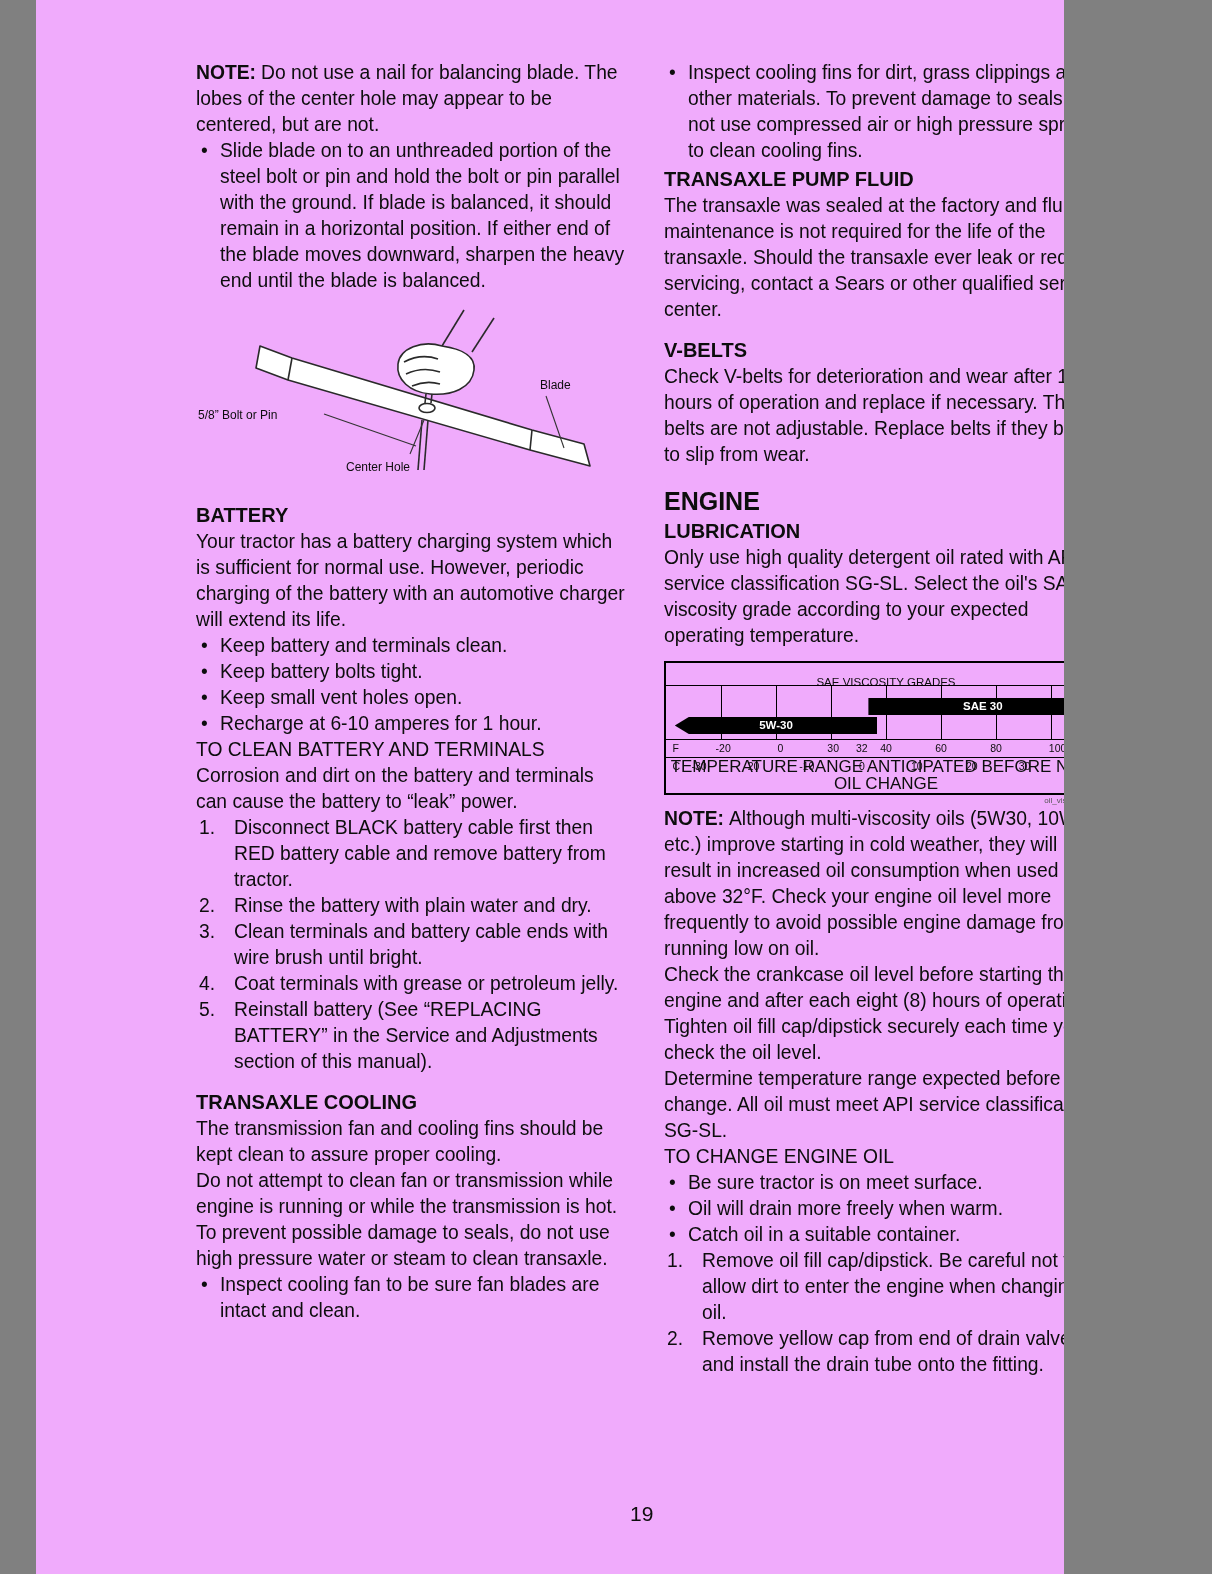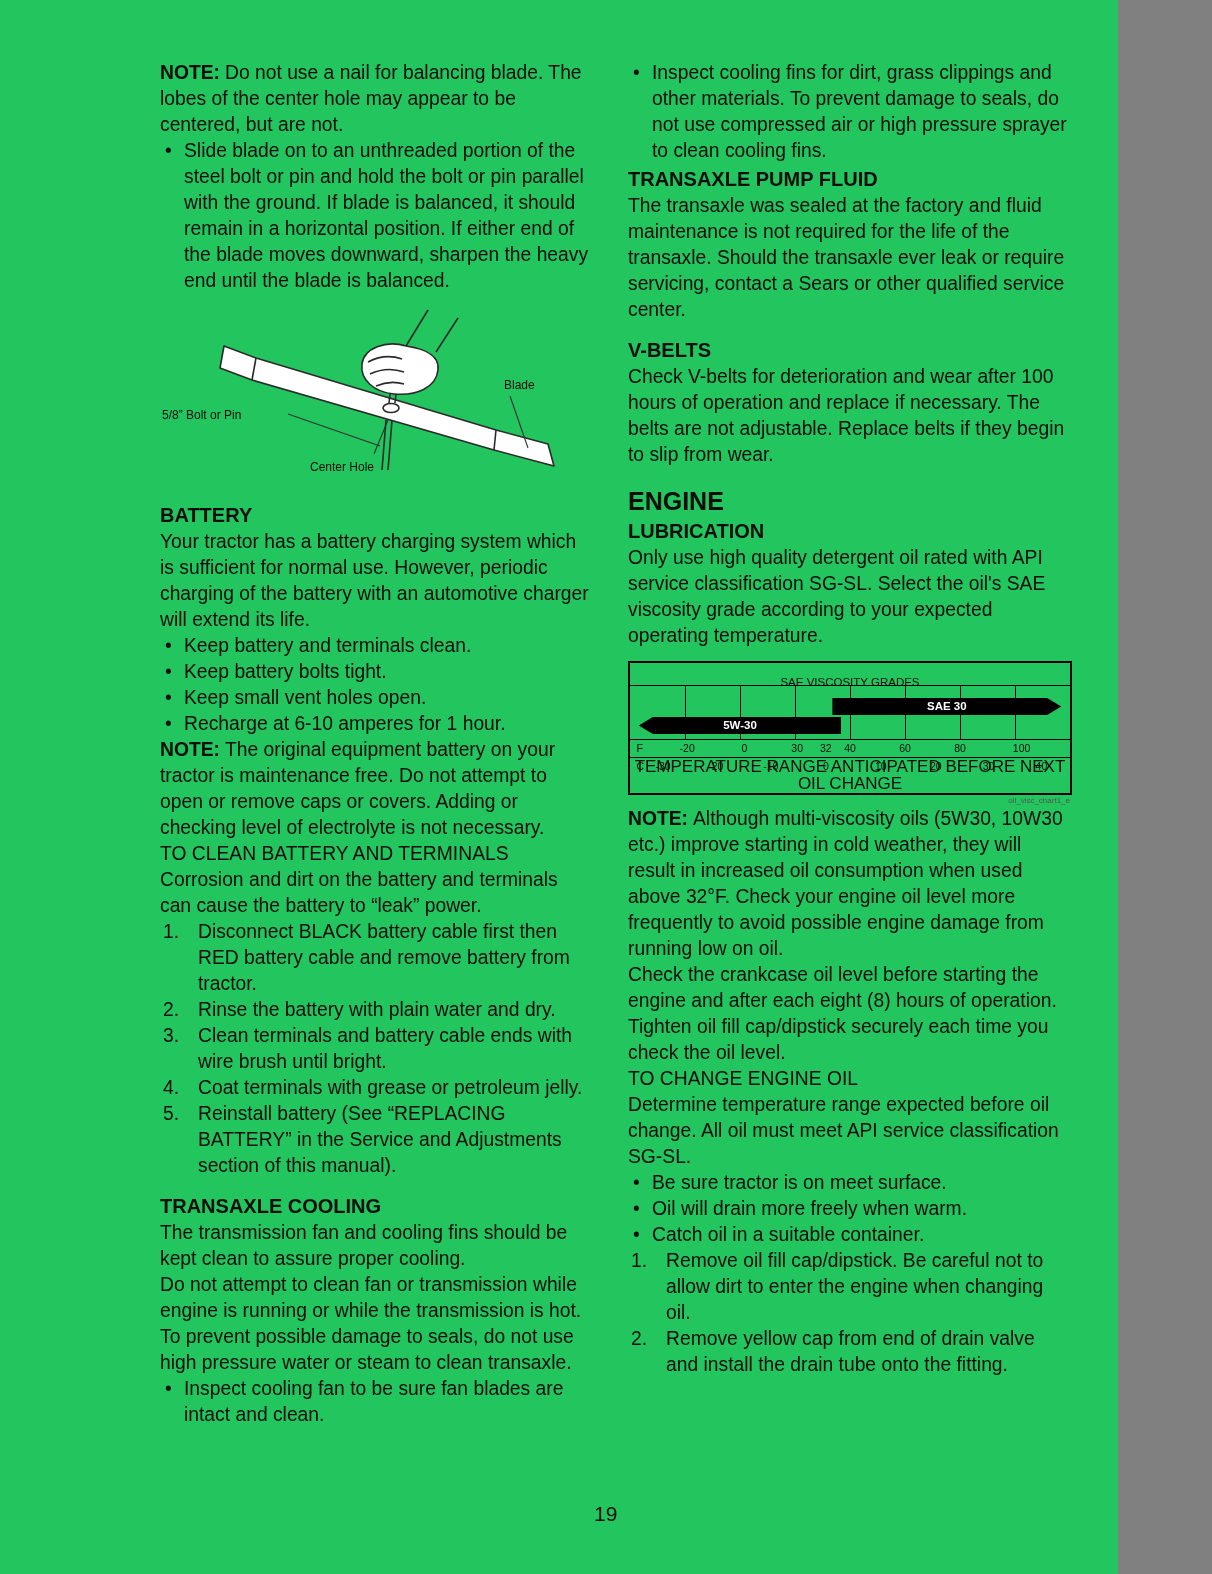--- a/index.html
+++ b/index.html
@@ -1,22 +1,23 @@
 <!DOCTYPE html>
 <html><head>
 <meta charset="utf-8">
 <style>
   html,body{margin:0;padding:0;background:#808080;}
   .page{
     position:relative;
-    width:1118px;height:1574px;
-    background:#22c55e;
+    width:1028px;height:1574px;
+    background:#f0abfc;
     font-family:"Liberation Sans","DejaVu Sans",sans-serif;
     color:#0d0d0d;
     overflow:hidden;
+    margin-left:36px;
   }
   .columns{
     display:flex;
     padding:60px 140px 0 160px;
     gap:36px;
     box-sizing:border-box;
   }
   .col{font-size:19.3px;line-height:26px;}
   .col-left{width:432px;flex:none;}
   .col-right{width:444px;flex:none;}
@@ -117,21 +118,20 @@
       </div>
       <div class="li">
         <span class="marker">•</span>
         <span class="li-text">Keep small vent holes open.</span>
       </div>
       <div class="li">
         <span class="marker">•</span>
         <span class="li-text">Recharge at 6-10 amperes for 1 hour.</span>
       </div>
 
-      <p class="para"><b class="b">NOTE:</b><span>The original equipment battery on your tractor is maintenance free. Do not attempt to open or remove caps or covers. Adding or checking level of electrolyte is not necessary.</span></p>
 
       <p class="para caps-line">TO CLEAN BATTERY AND TERMINALS</p>
       <p class="para">Corrosion and dirt on the battery and terminals can cause the battery to “leak” power.</p>
 
       <div class="li">
         <span class="num">1.</span>
         <span class="li-text">Disconnect BLACK battery cable first then RED battery cable and remove battery from tractor.</span>
       </div>
       <div class="li">
         <span class="num">2.</span>
@@ -214,22 +214,22 @@
           <span class="tick" style="left:93.5%">40</span>
         </div>
         <div class="sae-footer">TEMPERATURE RANGE ANTICIPATED BEFORE NEXT OIL CHANGE</div>
       </div>
       <div class="chart-credit">oil_visc_chart1_e</div>
 
       <p class="para gap-m"><b class="b">NOTE:</b><span>Although multi-viscosity oils (5W30, 10W30 etc.) improve starting in cold weather, they will result in increased oil consumption when used above 32°F. Check your engine oil level more frequently to avoid possible engine damage from running low on oil.</span></p>
 
       <p class="para">Check the crankcase oil level before starting the engine and after each eight (8) hours of operation. Tighten oil fill cap/dipstick securely each time you check the oil level.</p>
 
+      <p class="para gap-s">Determine temperature range expected before oil change. All oil must meet API service classification SG-SL.</p>
       <p class="para gap-m">TO CHANGE ENGINE OIL</p>
-      <p class="para gap-s">Determine temperature range expected before oil change. All oil must meet API service classification SG-SL.</p>
 
       <div class="li">
         <span class="marker">•</span>
         <span class="li-text">Be sure tractor is on meet surface.</span>
       </div>
       <div class="li">
         <span class="marker">•</span>
         <span class="li-text">Oil will drain more freely when warm.</span>
       </div>
       <div class="li">

